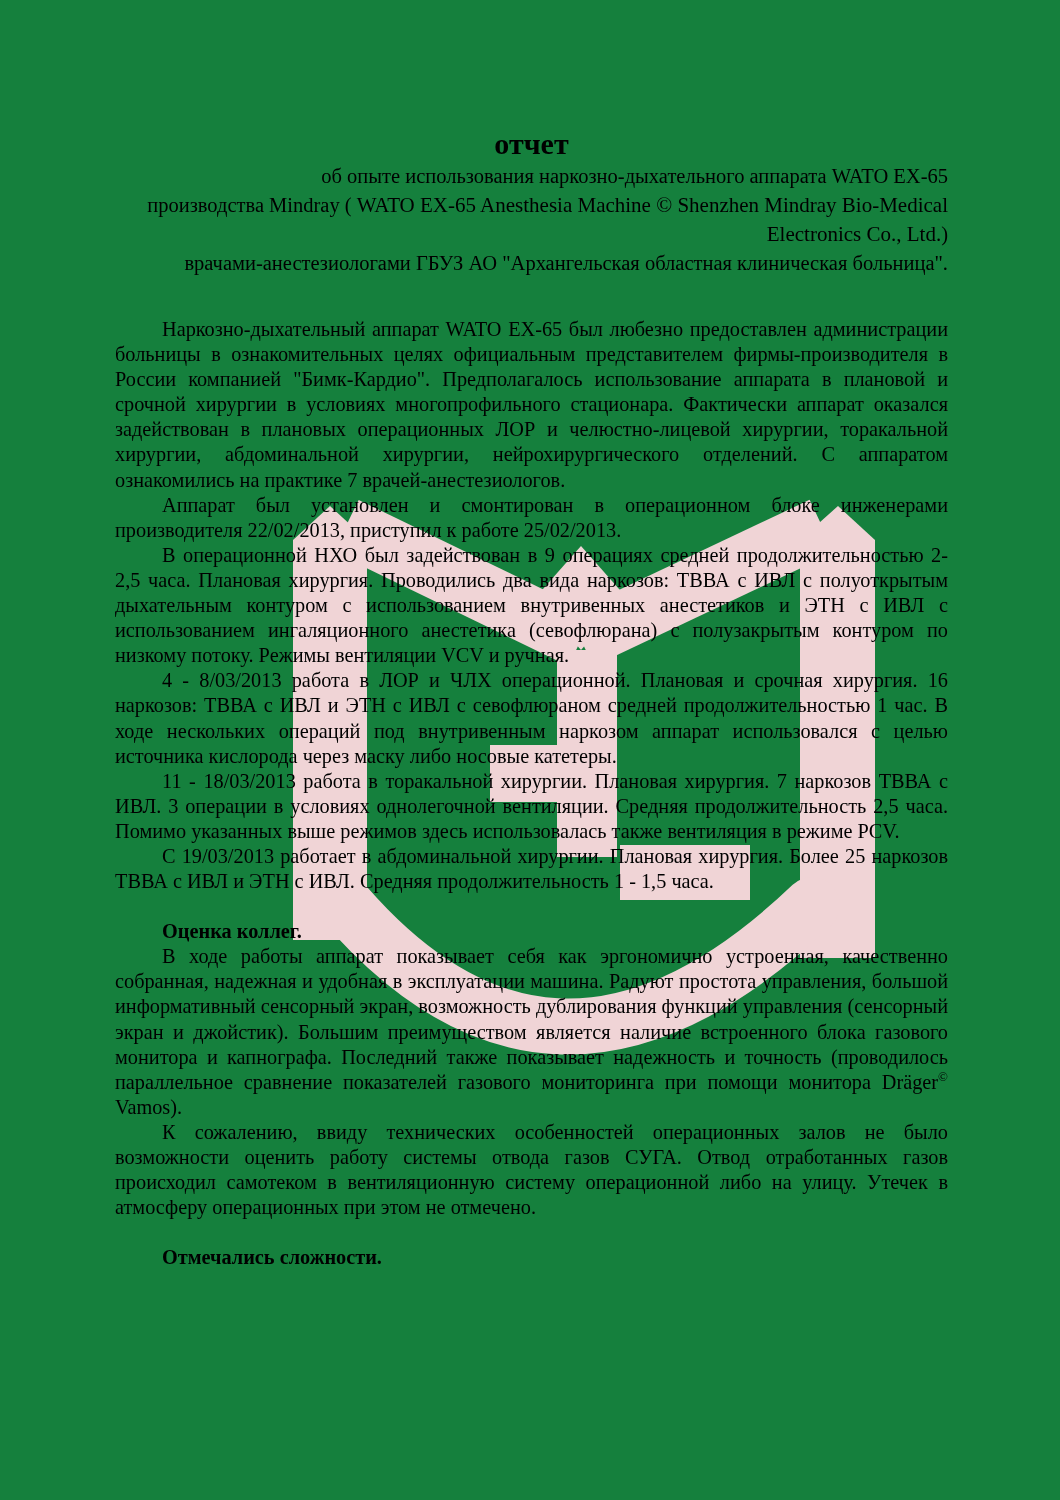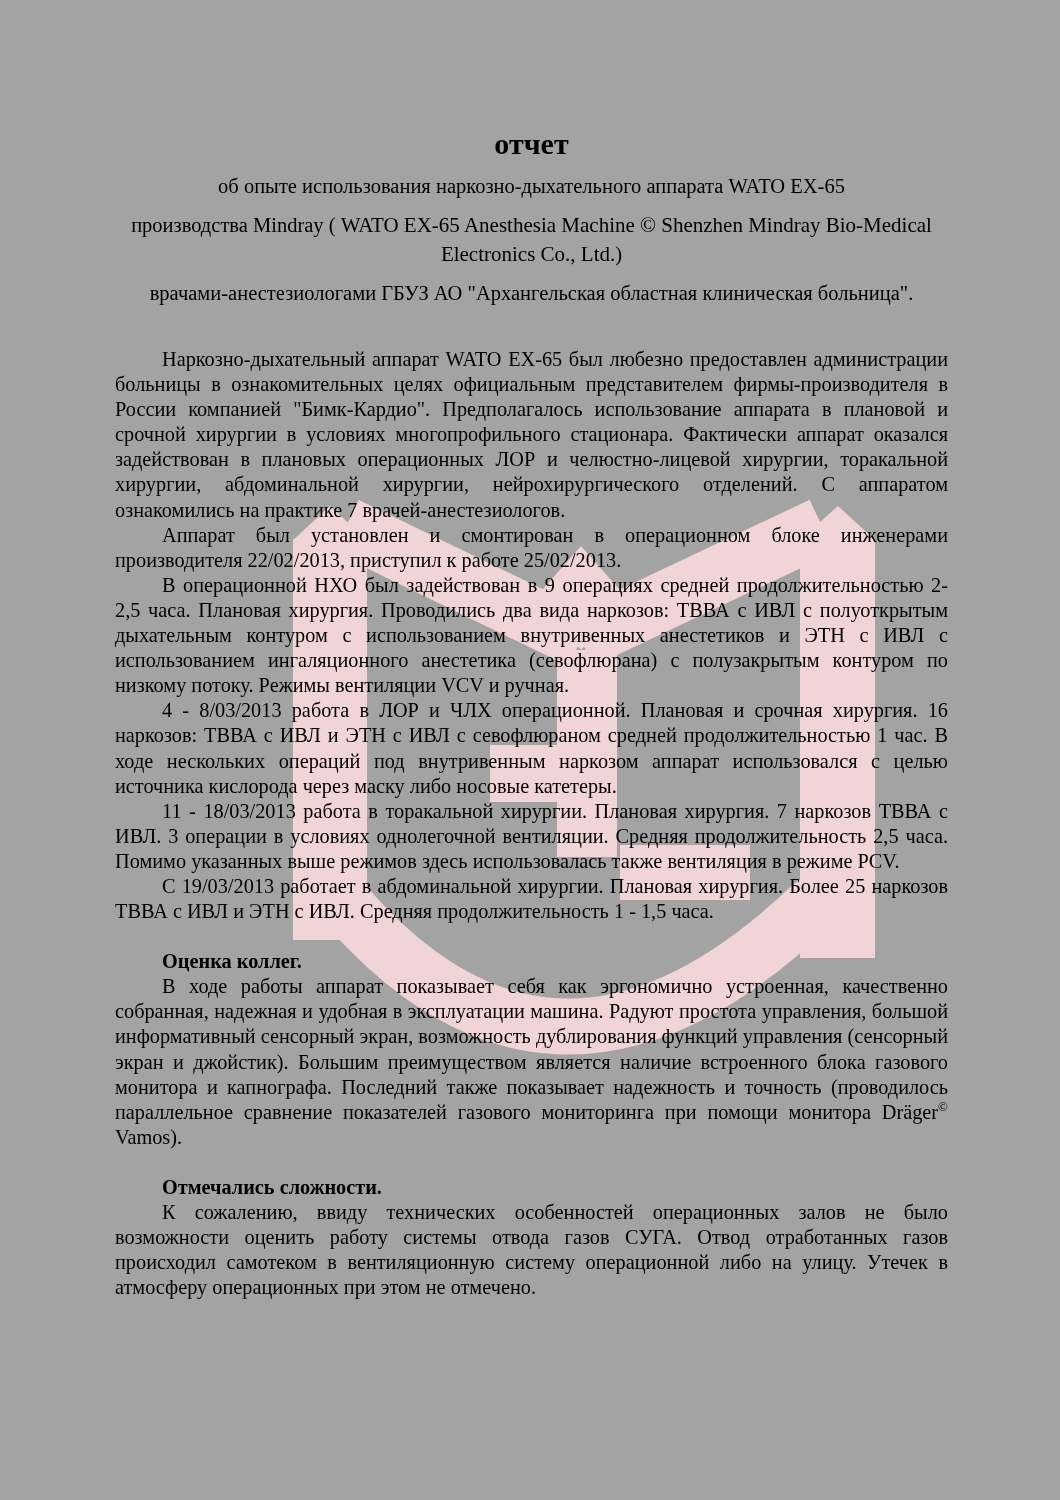--- a/index.html
+++ b/index.html
@@ -1,20 +1,20 @@
 <!DOCTYPE html>
 <html><head>
 <meta charset="utf-8">
 <style>
   html, body { margin: 0; padding: 0; background: #ffffff; }
   .page {
     position: relative;
     width: 1060px;
     height: 1500px;
-    background: #a3a3a3;
+    background: #15803d;
     overflow: hidden;
     font-family: "Liberation Serif", "DejaVu Serif", serif;
     color: #000000;
   }
   .watermark {
     position: absolute;
     left: 0; top: 0;
     width: 1060px; height: 1500px;
     pointer-events: none;
   }
@@ -26,24 +26,24 @@
   }
   .doc-header { text-align: center; }
   .doc-title {
     margin: 0;
     font-size: 30px;
     line-height: 36px;
     font-weight: bold;
     text-align: center;
   }
   .sub {
-    margin: 10px;
+    margin: 0;
     font-size: 20.5px;
     line-height: 29px;
-    text-align: center;
+    text-align: right;
   }
   .sub .small { font-size: 21px; }
   .bodytext {
     margin-top: 39px;
     font-size: 20.3px;
     line-height: 25.1px;
     text-align: justify;
   }
   .para {
     margin: 0;
@@ -98,18 +98,18 @@
       <p class="para">В операционной НХО был задействован в 9 операциях средней продолжительностью 2-2,5 часа. Плановая хирургия. Проводились два вида наркозов: ТВВА с ИВЛ с полуоткрытым дыхательным контуром с использованием внутривенных анестетиков и ЭТН с ИВЛ с использованием ингаляционного анестетика (севофлюрана) с полузакрытым контуром по низкому потоку. Режимы вентиляции VCV и ручная.</p>
       <p class="para">4 - 8/03/2013 работа в ЛОР и ЧЛХ операционной. Плановая и срочная хирургия. 16 наркозов: ТВВА с ИВЛ и ЭТН с ИВЛ с севофлюраном средней продолжительностью 1 час. В ходе нескольких операций под внутривенным наркозом аппарат использовался с целью источника кислорода через маску либо носовые катетеры.</p>
       <p class="para">11 - 18/03/2013 работа в торакальной хирургии. Плановая хирургия. 7 наркозов ТВВА с ИВЛ. 3 операции в условиях однолегочной вентиляции. Средняя продолжительность 2,5 часа. Помимо указанных выше режимов здесь использовалась также вентиляция в режиме PCV.</p>
       <p class="para">С 19/03/2013 работает в абдоминальной хирургии. Плановая хирургия. Более 25 наркозов ТВВА с ИВЛ и ЭТН с ИВЛ. Средняя продолжительность 1 - 1,5 часа.</p>
 
       <p class="para spaced">Оценка коллег.</p>
       <p class="para">
         <span>В ходе работы аппарат показывает себя как эргономично устроенная, качественно собранная, надежная и удобная в эксплуатации машина. Радуют простота управления, большой информативный сенсорный экран, возможность дублирования функций управления (сенсорный экран и джойстик). Большим преимуществом является наличие встроенного  блока газового монитора и капнографа. Последний также показывает надежность и точность (проводилось параллельное сравнение показателей газового мониторинга при помощи монитора Dräger</span><sup class="copy">©</sup><span> Vamos).</span>
       </p>
 
+      <p class="para">К сожалению, ввиду технических особенностей операционных залов не было возможности оценить работу системы отвода газов СУГА. Отвод отработанных газов происходил самотеком в вентиляционную систему операционной либо на улицу. Утечек в атмосферу операционных при этом не отмечено.</p>
       <p class="para spaced">Отмечались сложности.</p>
-      <p class="para">К сожалению, ввиду технических особенностей операционных залов не было возможности оценить работу системы отвода газов СУГА. Отвод отработанных газов происходил самотеком в вентиляционную систему операционной либо на улицу. Утечек в атмосферу операционных при этом не отмечено.</p>
     </main>
 
   </div>
 </div>
 
 </body></html>

